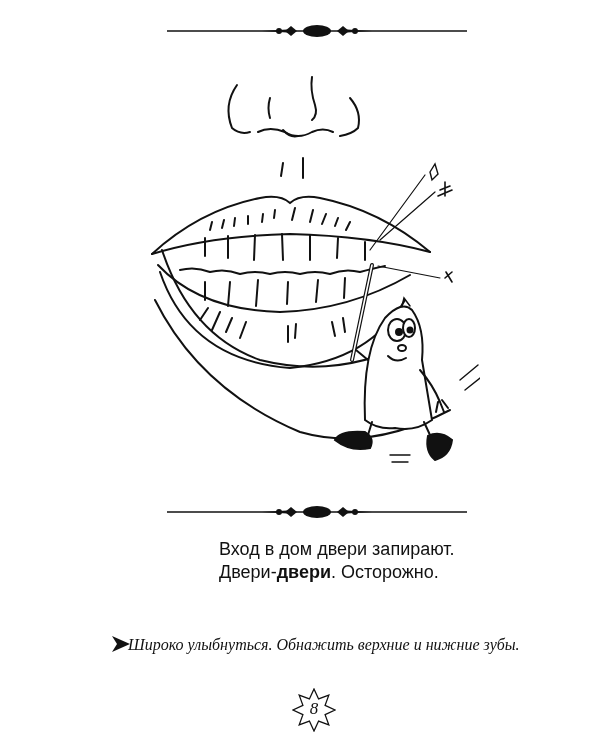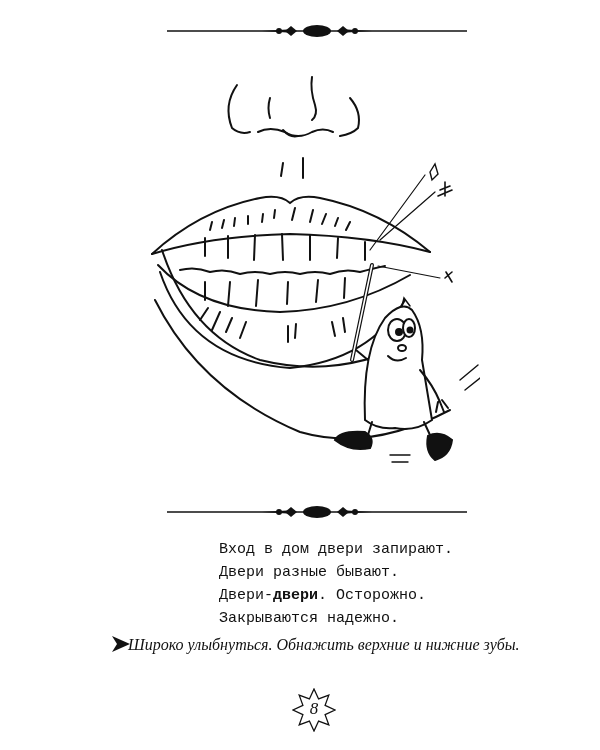--- a/index.html
+++ b/index.html
@@ -1,21 +1,21 @@
 <!DOCTYPE html>
 <html><head>
 <meta charset="utf-8">
 <style>
   html, body { margin: 0; padding: 0; background: #ffffff; }
   body { width: 600px; height: 750px; position: relative; overflow: hidden; font-family: "DejaVu Serif", serif; color: #111; }
   .divider { position: absolute; left: 167px; width: 300px; height: 16px; }
   .divider.top { top: 23px; }
   .divider.bottom { top: 504px; }
   .illustration { position: absolute; left: 140px; top: 60px; width: 340px; height: 420px; }
-  .poem { position: absolute; left: 219px; top: 538px; font-family: Liberation Mono, monospace; font-size: 15px; line-height: 23px; }
+  .poem { position: absolute; left: 219px; top: 538px; font-family: Liberation Sans, sans-serif; font-size: 18px; line-height: 23px; }
   .poem .line { display: block; white-space: nowrap; }
   .poem b { font-weight: bold; }
   .instruction { position: absolute; left: 112px; top: 634px; width: 420px; font-family: "Liberation Serif", serif; font-style: italic; font-size: 16px; line-height: 21px; }
   .instruction .arrow { position: absolute; left: 0; top: 2px; width: 18px; height: 16px; }
   .instruction .text { margin-left: 16px; display: block; }
   .page-badge { position: absolute; left: 292px; top: 688px; width: 44px; height: 44px; }
   .page-badge .num { position: absolute; left: 0; top: 11px; width: 44px; text-align: center; font-family: "Liberation Serif", serif; font-style: italic; font-size: 17px; }
 </style>
 </head>
 <body>
@@ -98,23 +98,21 @@
   <path d="M205 8 L180 6.5 L172 8 L180 9.5 Z" fill="#111"></path>
   <circle cx="112" cy="8" r="3" fill="#111"></circle>
   <circle cx="188" cy="8" r="3" fill="#111"></circle>
   <path d="M118 8 L124 3 L130 8 L124 13 Z" fill="#111"></path>
   <path d="M170 8 L176 3 L182 8 L176 13 Z" fill="#111"></path>
   <ellipse cx="150" cy="8" rx="14" ry="6" fill="#111"></ellipse>
 </svg>
 
 <div class="poem">
   <span class="line">Вход в дом двери запирают.</span>
-  <span class="line">Двери разные бывают.</span>
   <span class="line"><span>Двери-</span><b>двери</b><span>. Осторожно.</span></span>
-  <span class="line">Закрываются надежно.</span>
 </div>
 
 <div class="instruction">
   <svg class="arrow" viewBox="0 0 18 16">
     <path d="M0 0 L18 8 L0 16 L5 8 Z" fill="#111"></path>
   </svg>
   <span class="text">Широко улыбнуться. Обнажить верхние и нижние зубы.</span>
 </div>
 
 <div class="page-badge">

